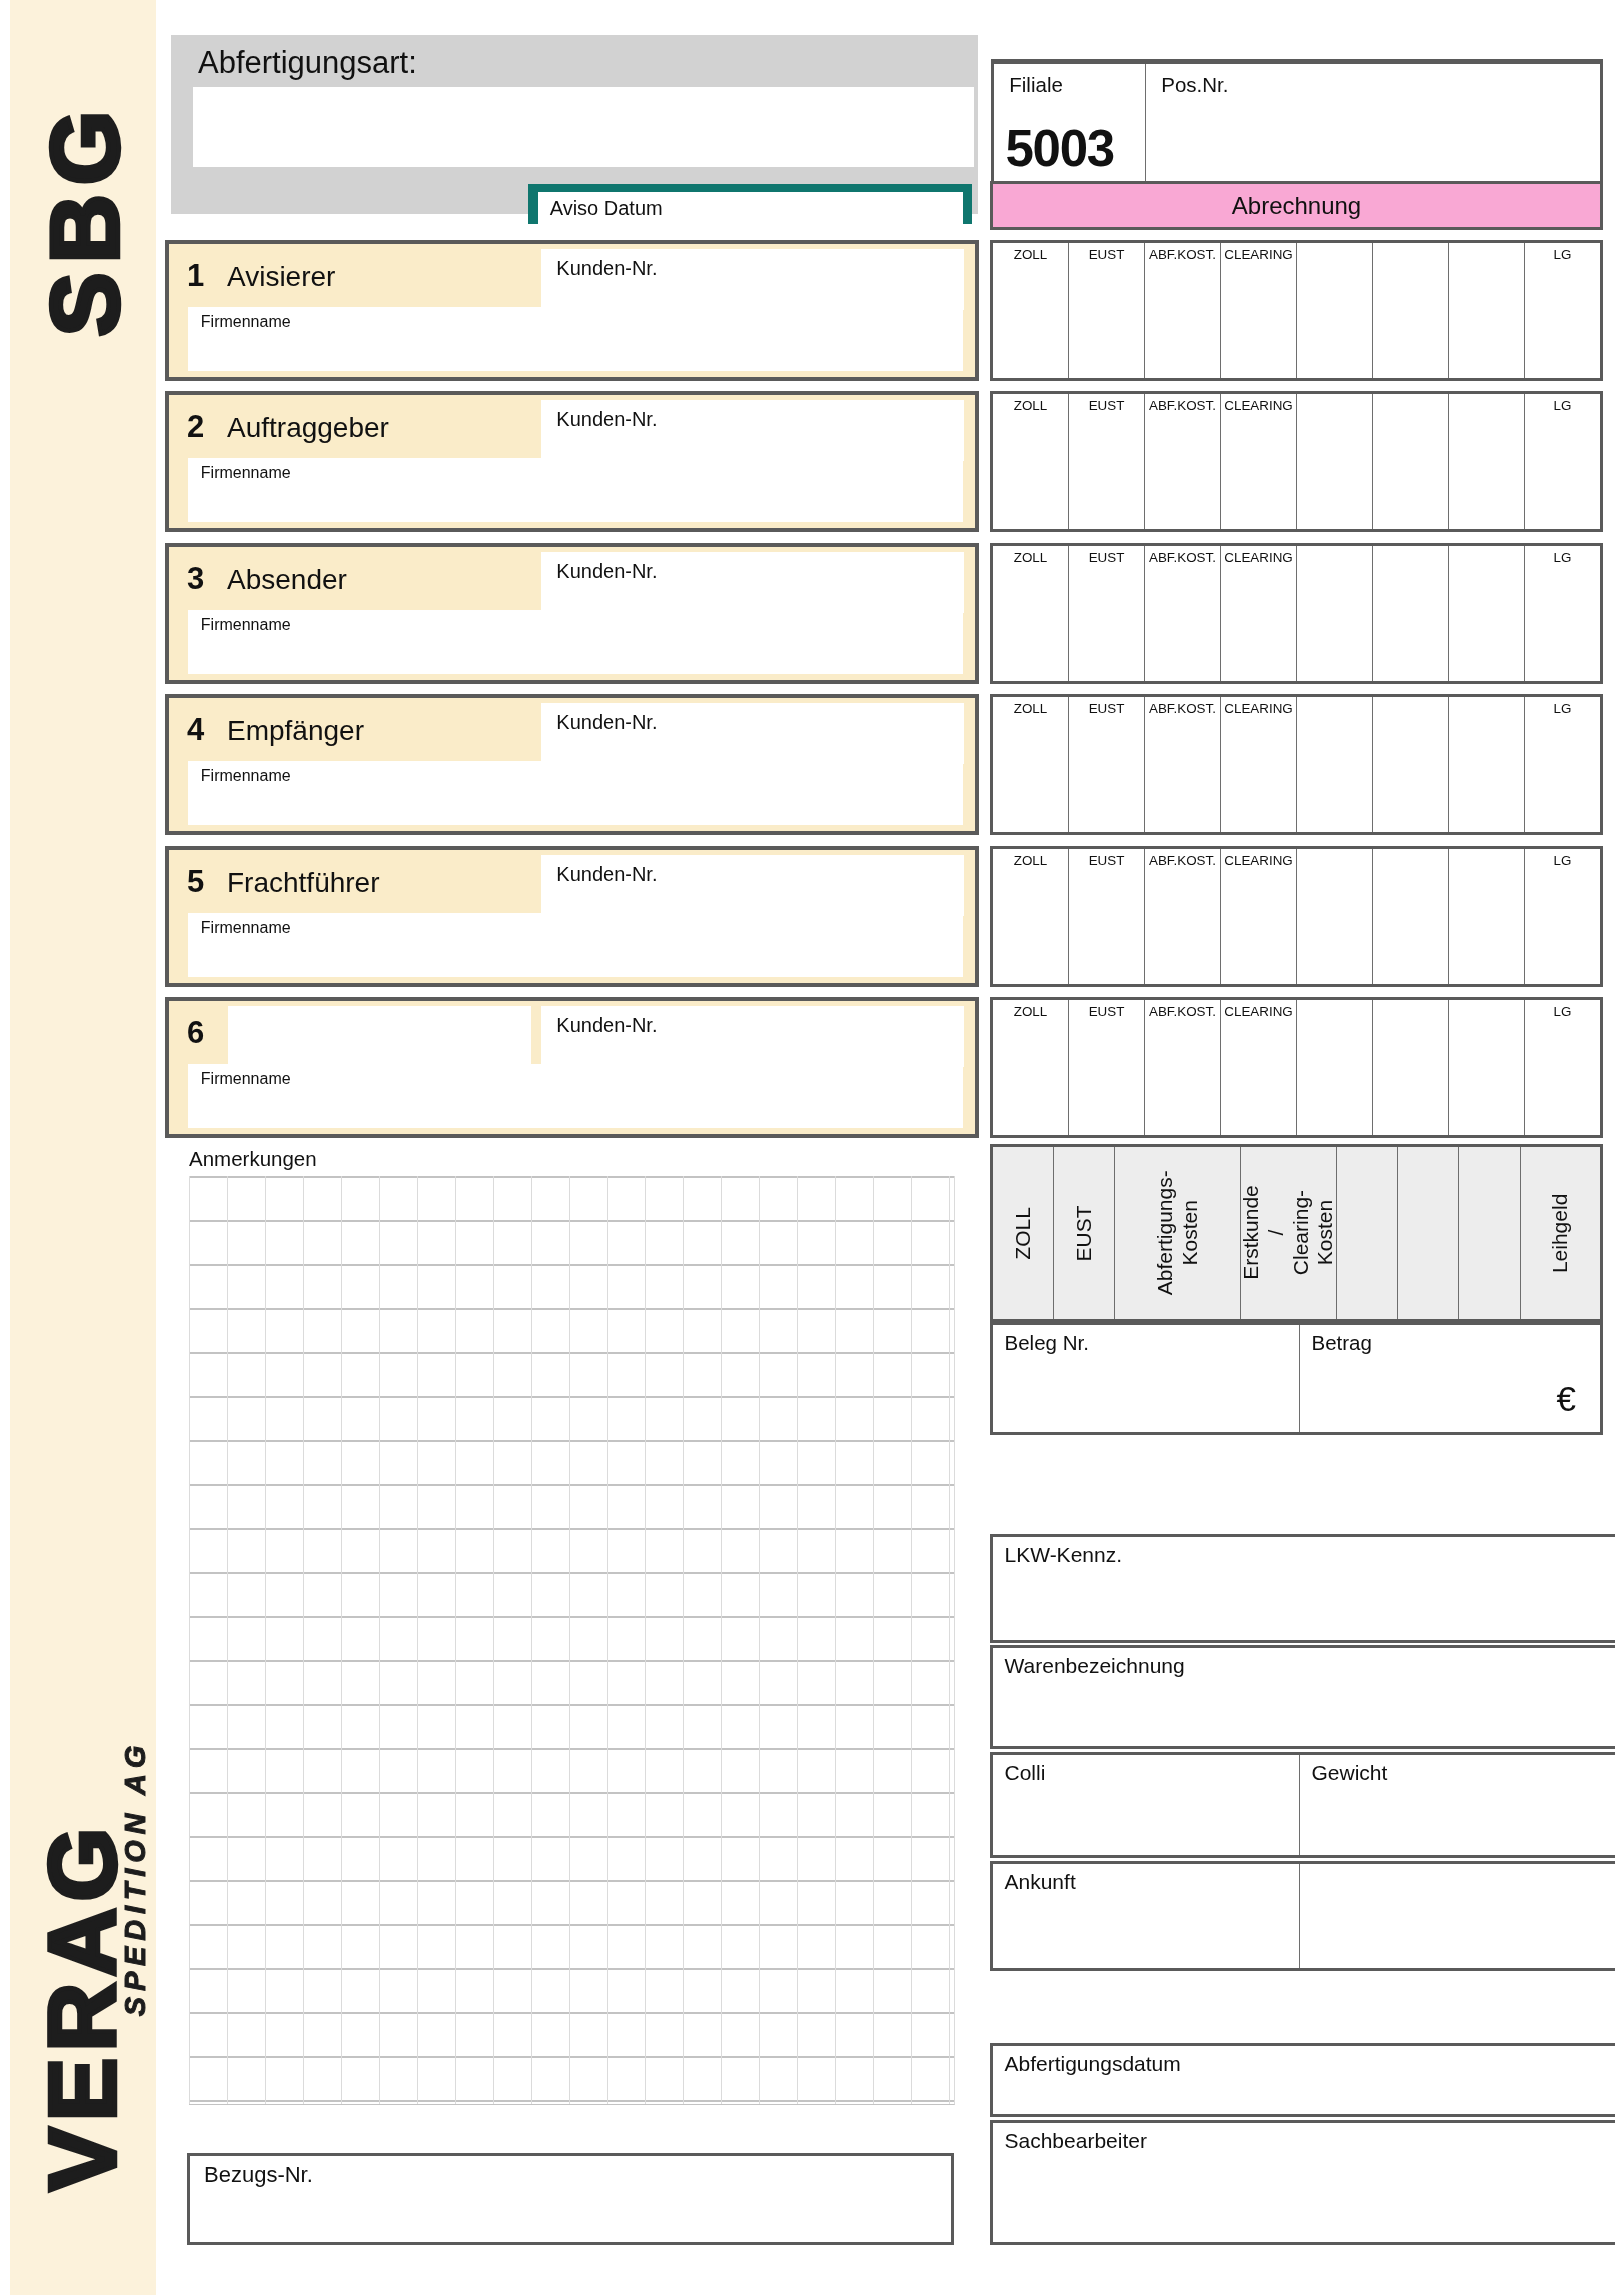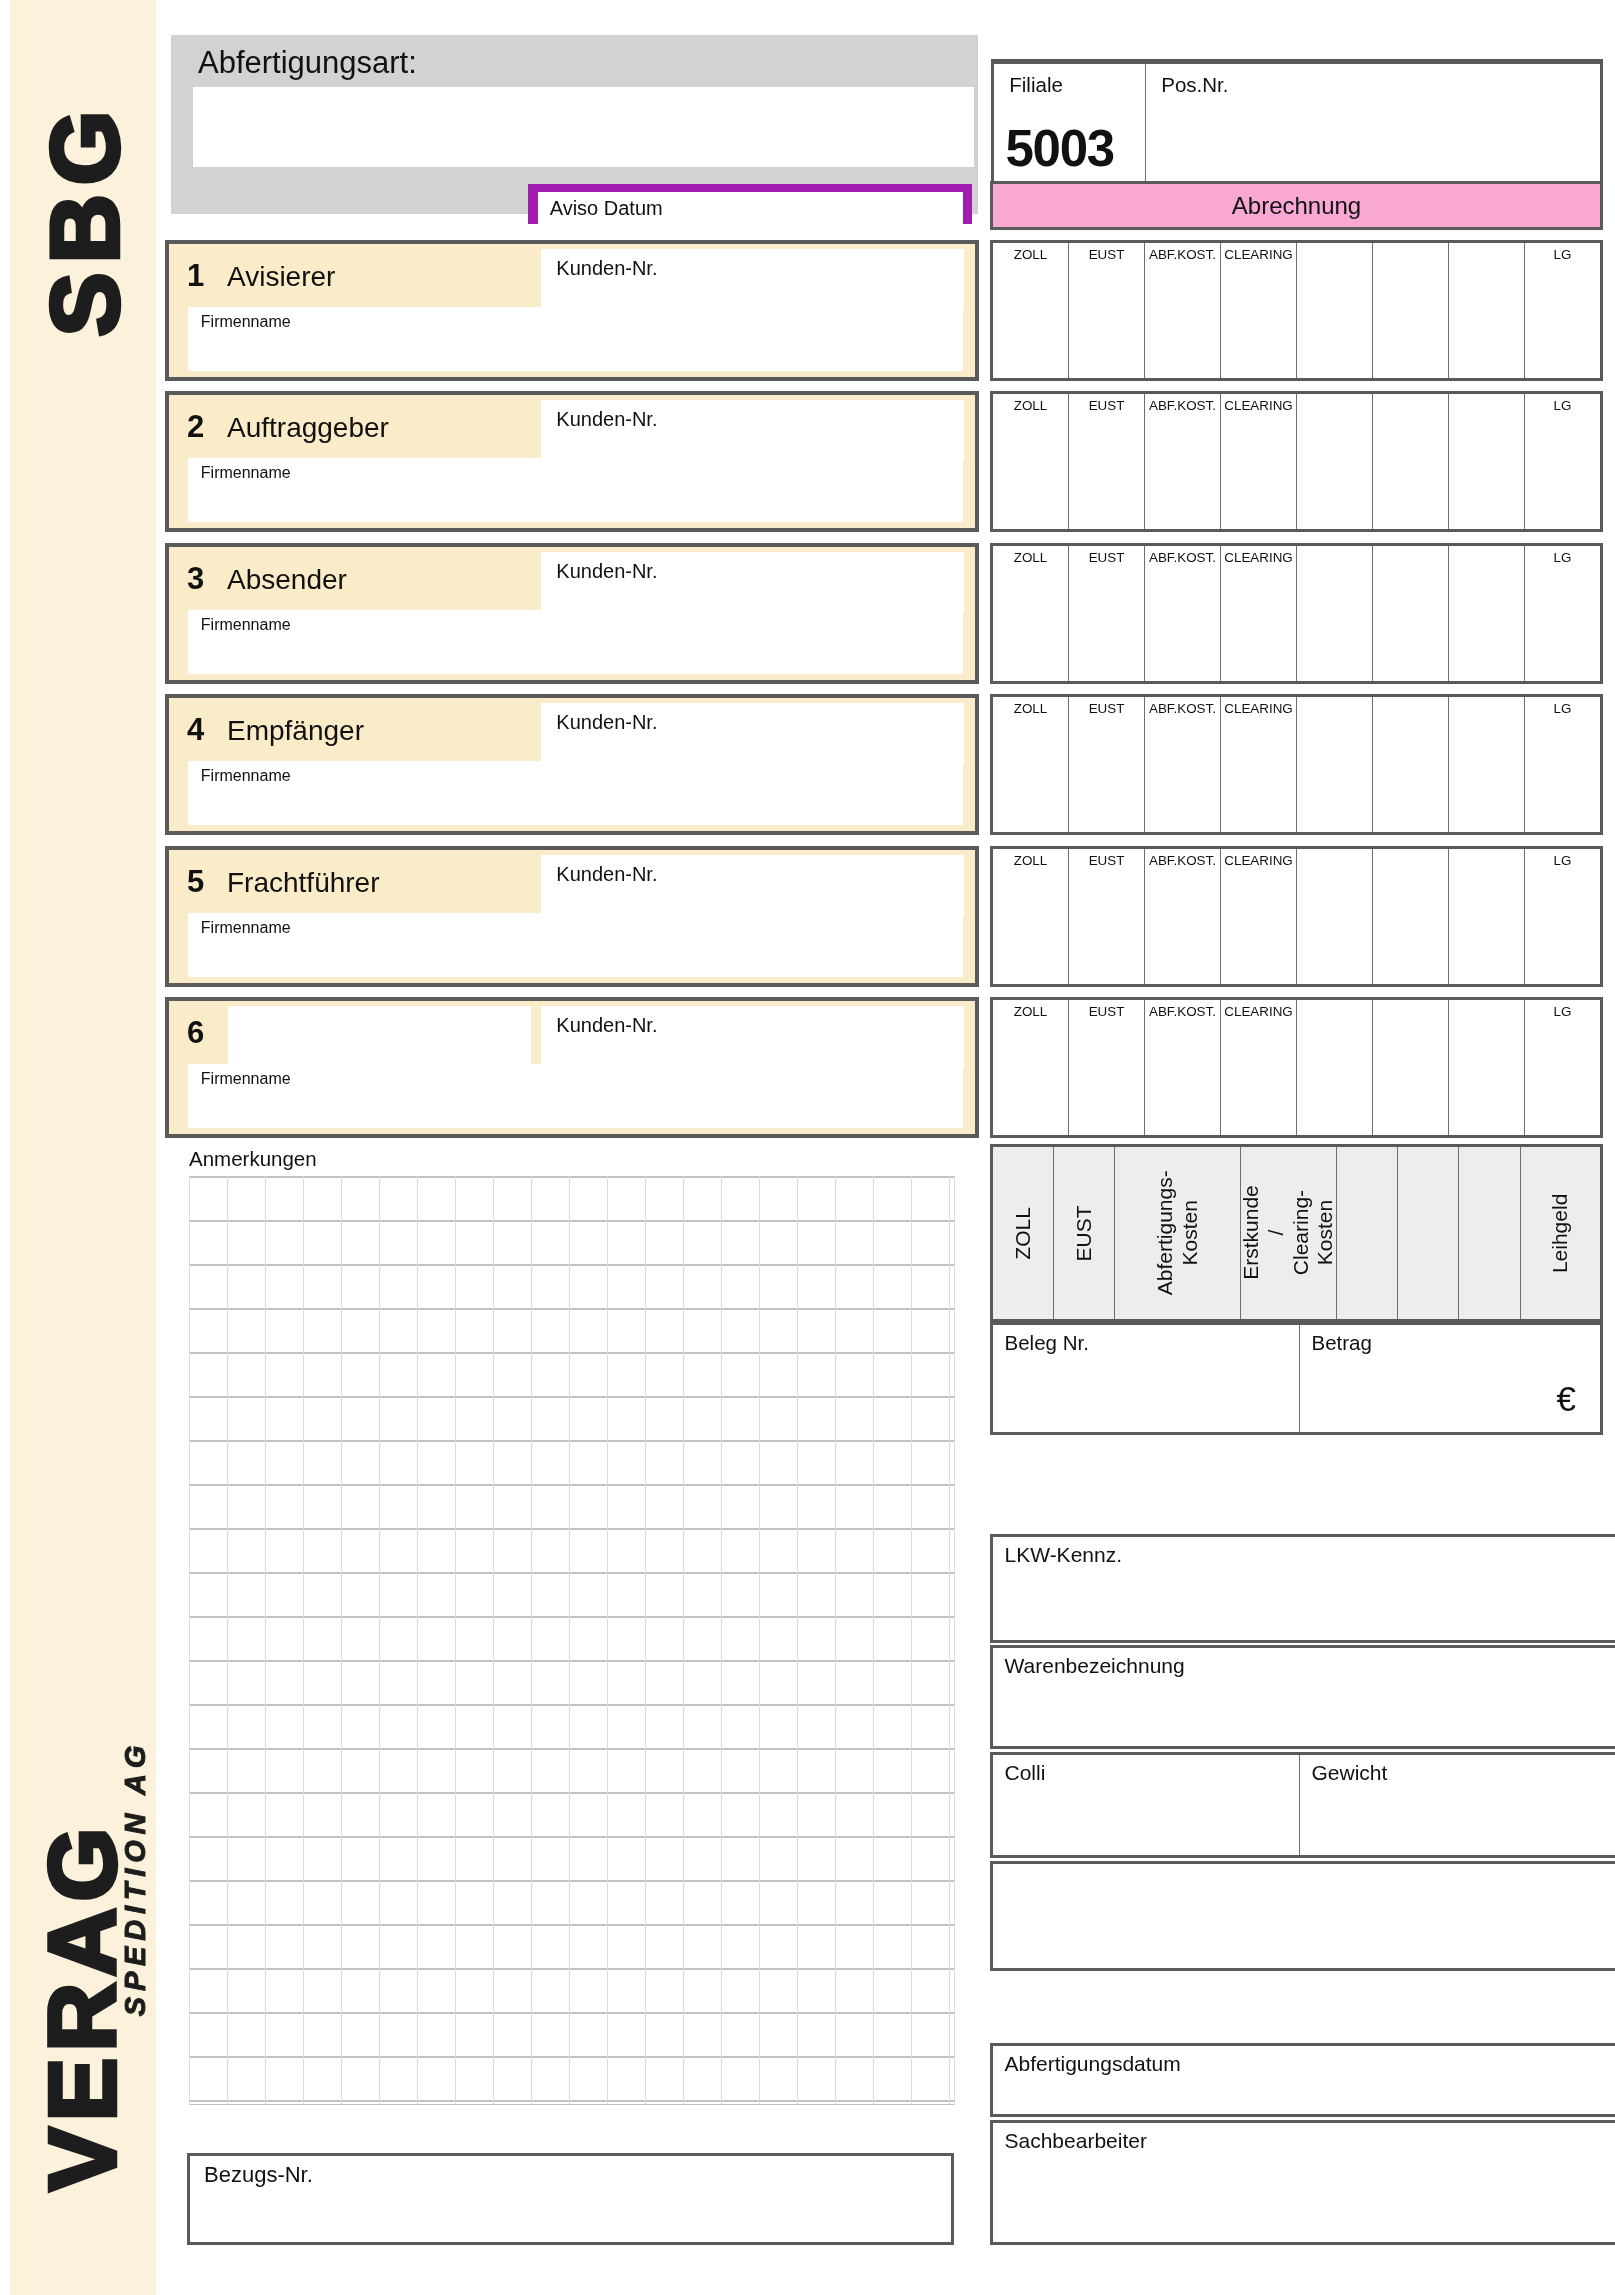--- a/index.html
+++ b/index.html
@@ -25,21 +25,21 @@
   .abf-input{position:absolute;left:22px;top:52px;width:781px;height:80px;background:#fff;}
 
   .filiale-box{position:absolute;left:991px;top:21px;width:612px;height:143px;background:#fff;
                border:3.2px solid #5A5A5A;border-top-width:5.8px;border-bottom-width:5.8px;box-sizing:border-box;display:flex;margin-top:38px;}
   .filiale-cell{width:151px;border-right:1.9px solid #6E6E6E;position:relative;}
   .posnr-cell{flex:1;position:relative;}
   .cell-label{position:absolute;left:15.3px;top:9px;font-size:20.5px;}
   .filiale-value{position:absolute;left:11.5px;top:55px;font-size:51px;font-weight:bold;letter-spacing:-1.3px;}
 
   
-  .aviso{position:absolute;left:528px;top:184px;width:444px;height:40px;background:#a21caf;}
+  .aviso{position:absolute;left:528px;top:184px;width:444px;height:40px;background:#0f766e;}
   .aviso-inner{position:absolute;left:10.2px;right:9px;top:7.7px;bottom:0;background:#fff;}
   .aviso-label{position:absolute;left:11.5px;top:5.1px;font-size:20px;}
 
   
   .section{position:absolute;left:165px;width:814px;height:141px;background:#FAECC9;
            border:4.5px solid #5A5A5A;box-sizing:border-box;}
   .sec-num{position:absolute;left:18px;top:14px;font-size:31px;font-weight:bold;}
   .sec-title{position:absolute;left:58px;top:16.6px;font-size:28px;}
   .sec-kunden{position:absolute;left:372px;top:5.1px;width:423px;height:61px;background:#fff;}
   .sec-kunden .mini-label{position:absolute;left:15.3px;top:7.7px;font-size:20px;}
@@ -302,20 +302,23 @@
   </div>
   <div class="rbox split" style="top:1752px;height:106px;">
     <div class="l">
       <span class="box-label">Colli</span>
     </div>
     <div class="r">
       <span class="box-label">Gewicht</span>
     </div>
   </div>
   <div class="rbox split" style="top:1861px;height:110px;">
+    <div class="l">
+      <span class="box-label">Ankunft</span>
+    </div>
   </div>
 
   <div class="rbox" style="top:2043px;height:74px;">
     <span class="box-label">Abfertigungsdatum</span>
   </div>
   <div class="rbox" style="top:2120px;height:125px;">
     <span class="box-label">Sachbearbeiter</span>
   </div>
 
   <div class="bezug-box">

